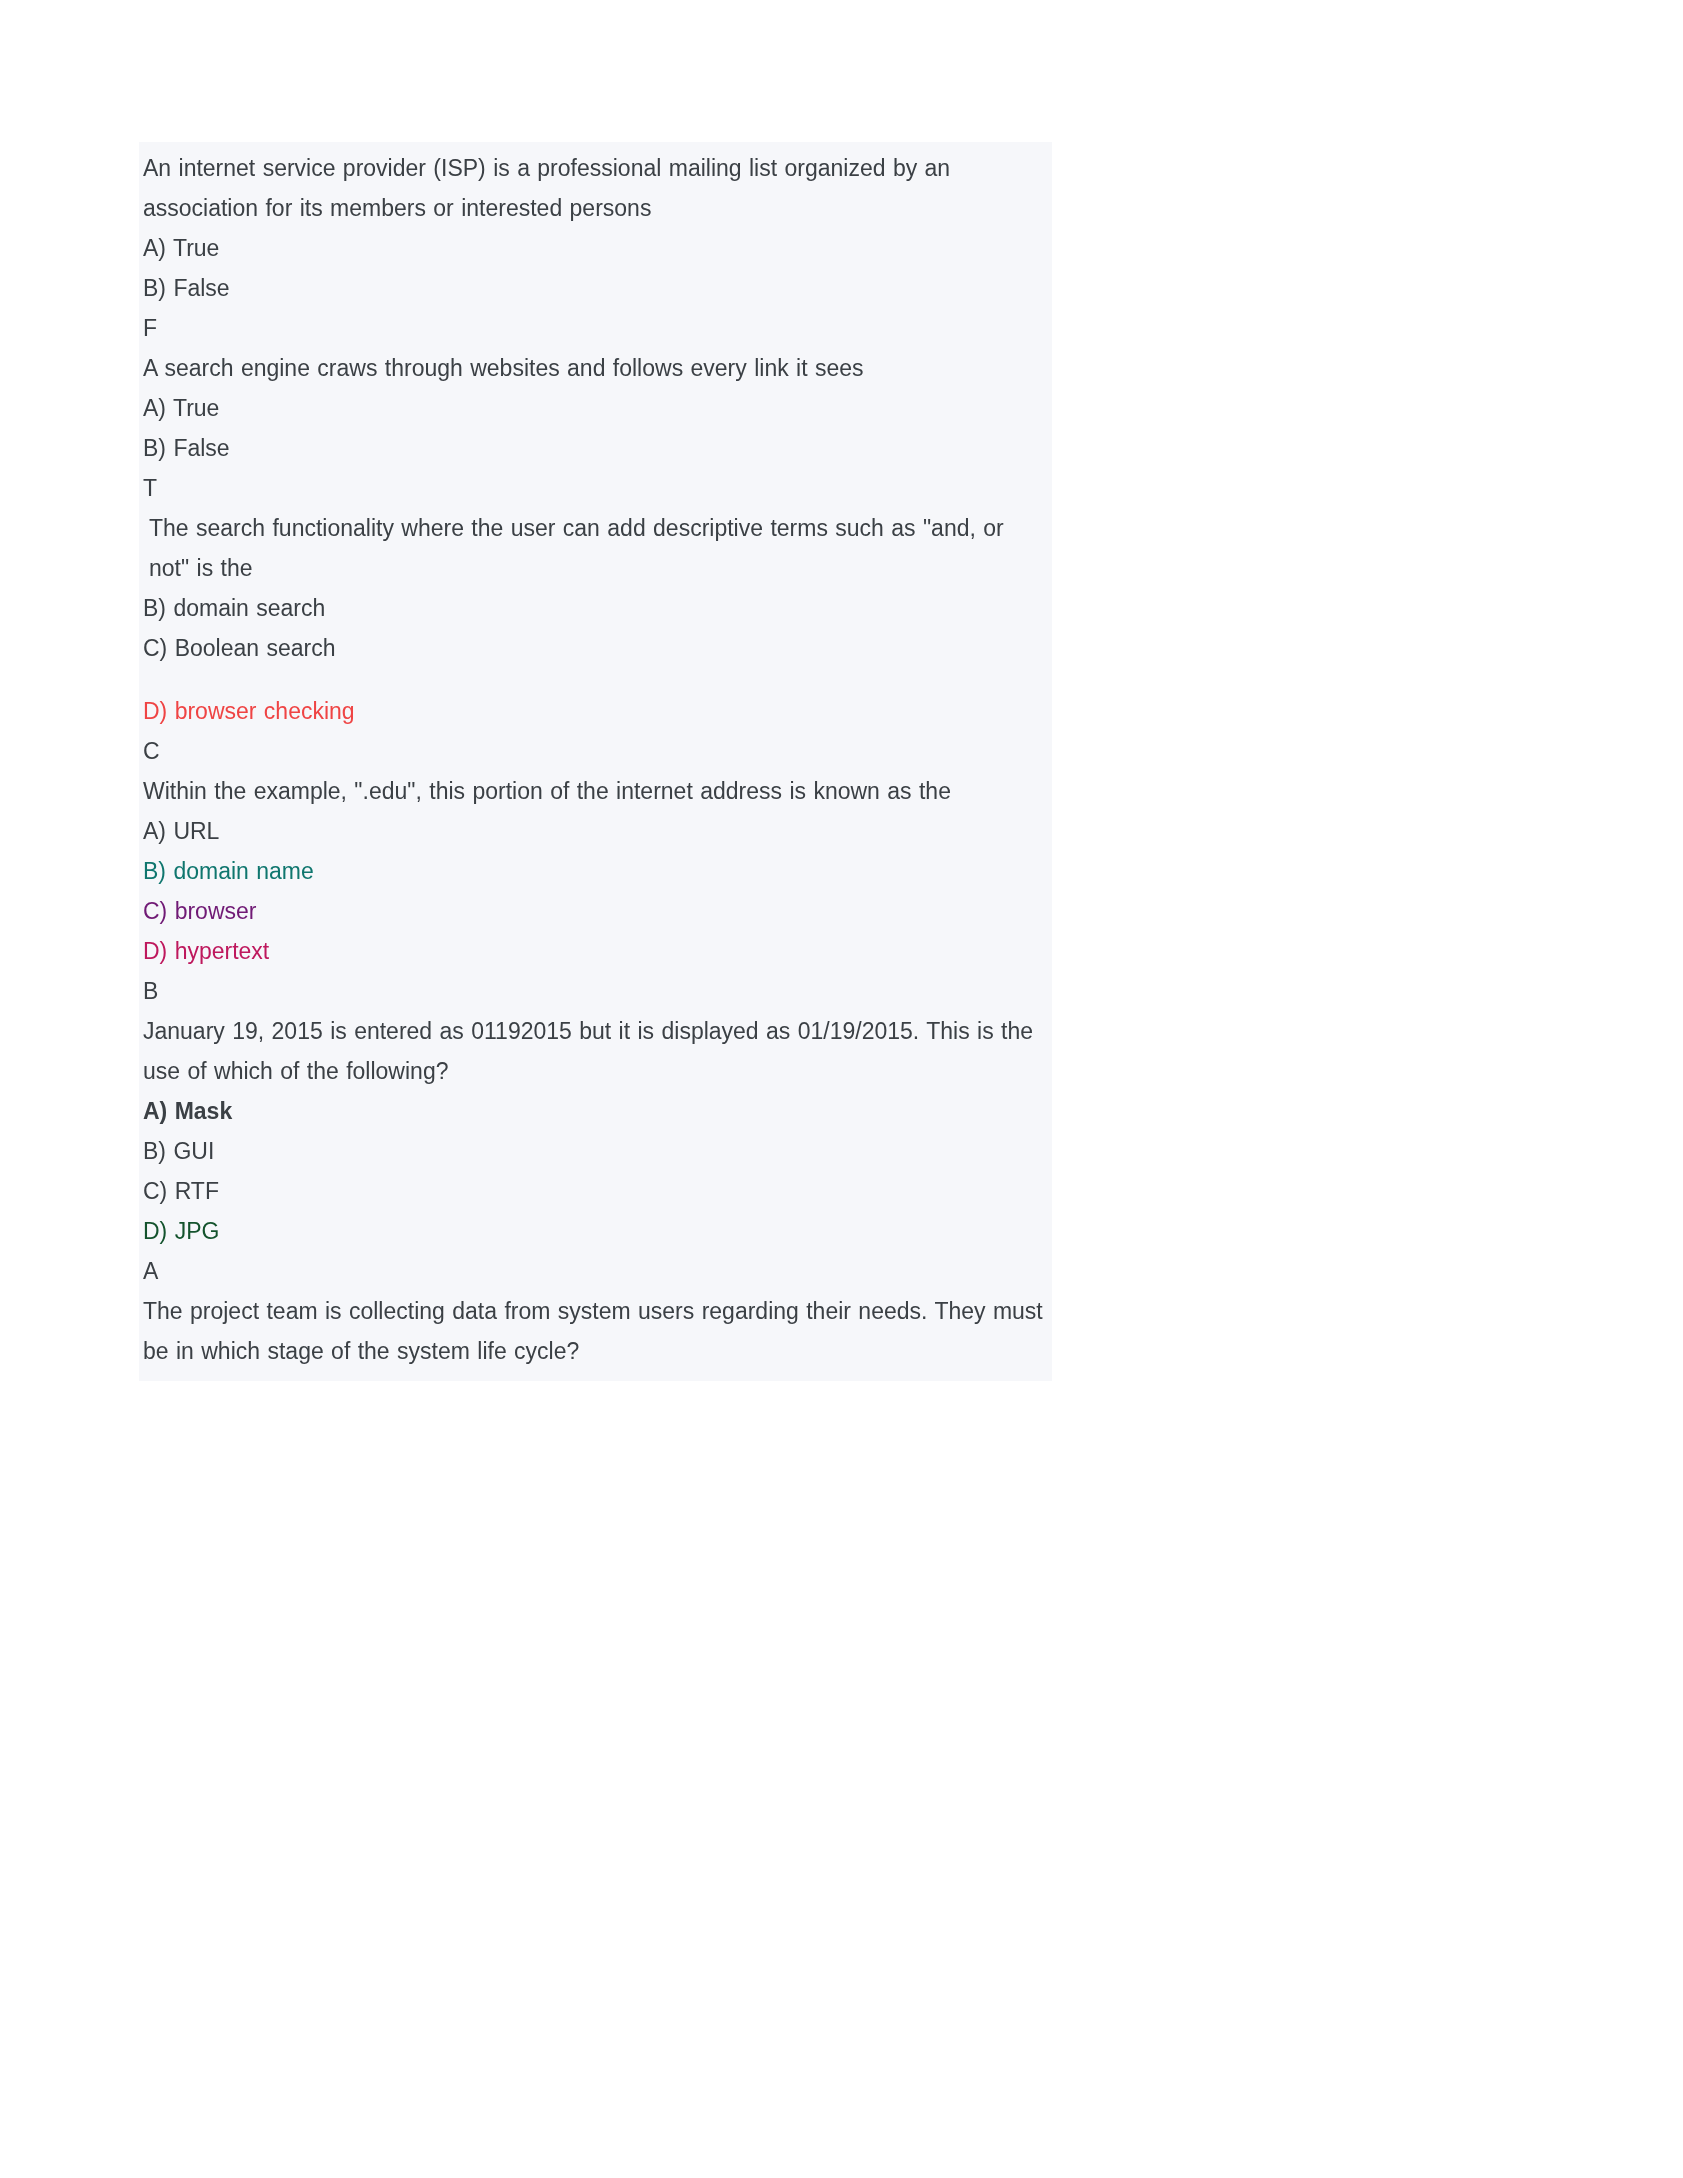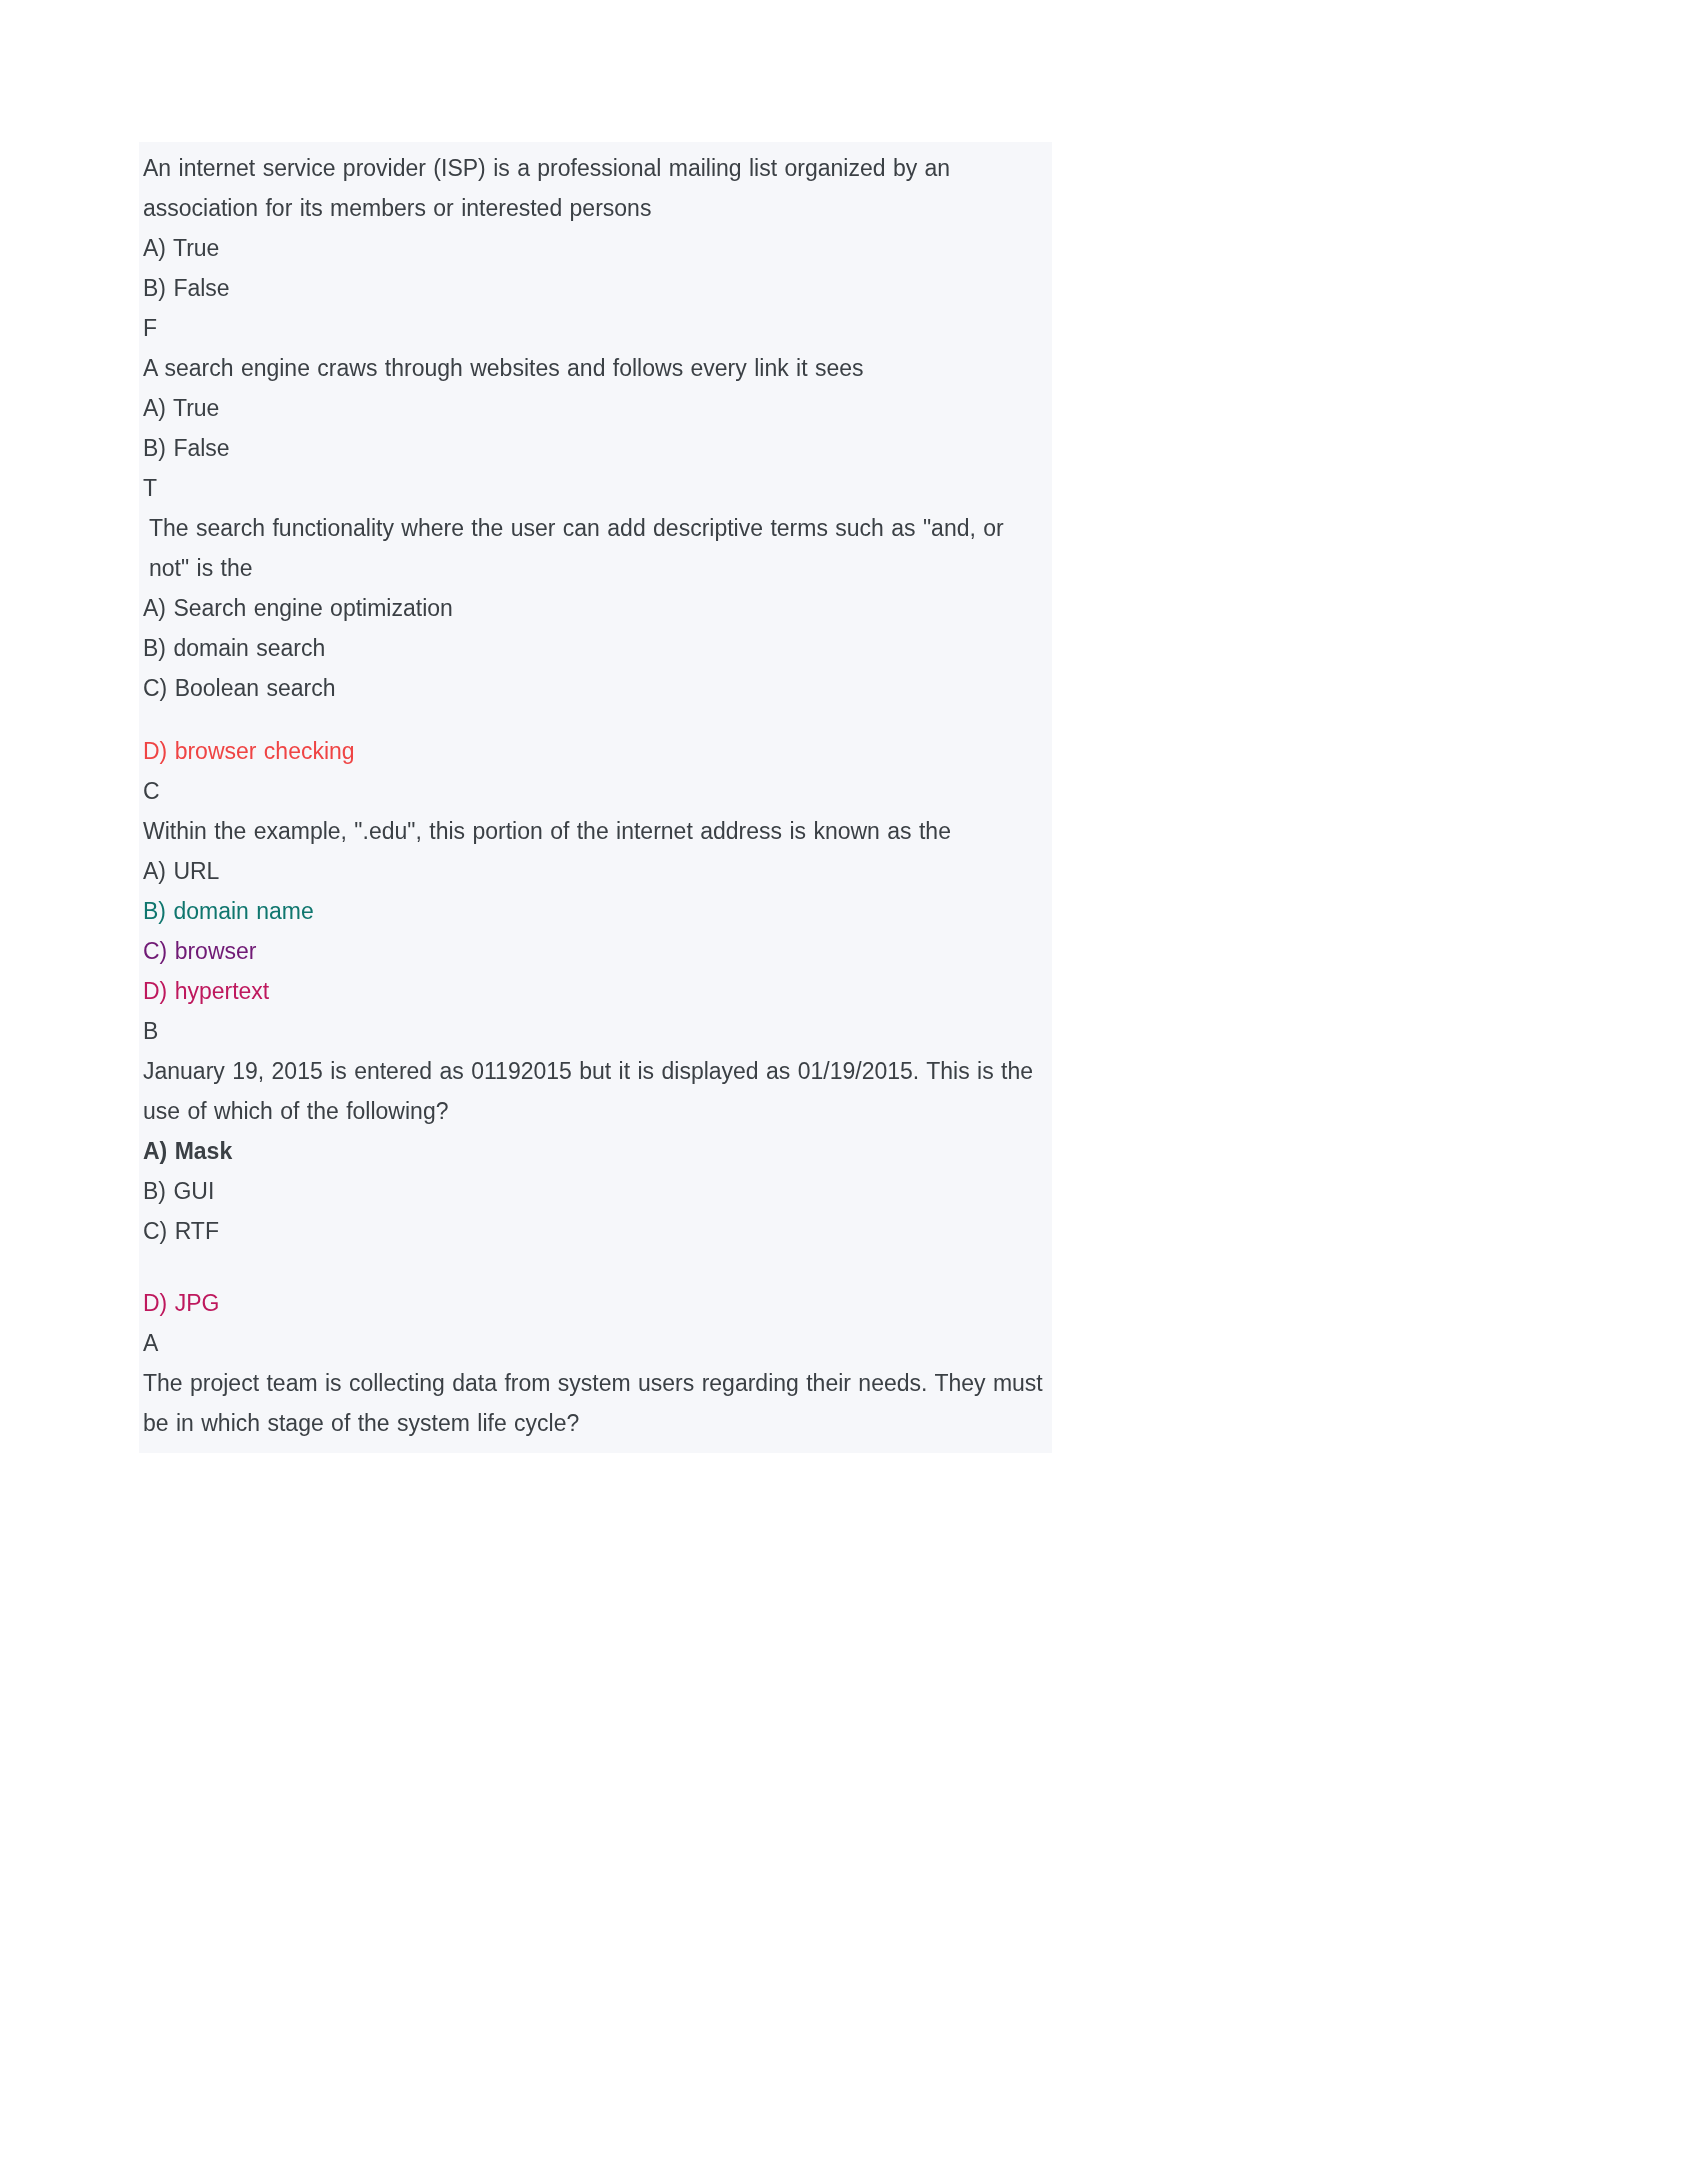--- a/index.html
+++ b/index.html
@@ -46,33 +46,32 @@
   <div class="quiz-content" id="quiz-content" style="background: rgb(246, 247, 250);">
       <p class="line question" style="color: rgb(59, 64, 69);">An internet service provider (ISP) is a professional mailing list organized by an association for its members or interested persons</p>
       <p class="line option" style="color: rgb(59, 64, 69);">A) True</p>
       <p class="line option" style="color: rgb(59, 64, 69);">B) False</p>
       <p class="line answer" style="color: rgb(59, 64, 69);">F</p>
       <p class="line question" style="color: rgb(59, 64, 69);">A search engine craws through websites and follows every link it sees</p>
       <p class="line option" style="color: rgb(59, 64, 69);">A) True</p>
       <p class="line option" style="color: rgb(59, 64, 69);">B) False</p>
       <p class="line answer" style="color: rgb(59, 64, 69);">T</p>
       <p class="line question" style="color: rgb(59, 64, 69); margin-left: 6px;">The search functionality where the user can add descriptive terms such as "and, or not" is the</p>
-      <p class="line option" style="color: rgb(59, 64, 69);">A) Search engine optimization</p>
       <p class="line option" style="color: rgb(59, 64, 69);">B) domain search</p>
       <p class="line option" style="color: rgb(59, 64, 69);">C) Boolean search</p>
       <p class="line option" style="color: #ef4444; margin-top: 23px;">D) browser checking</p>
       <p class="line answer" style="color: rgb(59, 64, 69);">C</p>
       <p class="line question" style="color: rgb(59, 64, 69);">Within the example, ".edu", this portion of the internet address is known as the</p>
       <p class="line option" style="color: rgb(59, 64, 69);">A) URL</p>
       <p class="line option" style="color: #0f766e;">B) domain name</p>
       <p class="line option" style="color: #701a75;">C) browser</p>
       <p class="line option" style="color: #be185d;">D) hypertext</p>
       <p class="line answer" style="color: rgb(59, 64, 69);">B</p>
       <p class="line question" style="color: rgb(59, 64, 69);">January 19, 2015 is entered as 01192015 but it is displayed as 01/19/2015. This is the use of which of the following?</p>
       <p class="line option" style="color: rgb(59, 64, 69); font-weight: bold;">A) Mask</p>
       <p class="line option" style="color: rgb(59, 64, 69);">B) GUI</p>
       <p class="line option" style="color: rgb(59, 64, 69);">C) RTF</p>
-      <p class="line option" style="color: #be185d; margin-top: 32px;">D) JPG</p>
+      <p class="line option" style="color: #14532d;">D) JPG</p>
       <p class="line answer" style="color: rgb(59, 64, 69);">A</p>
       <p class="line question" style="color: rgb(59, 64, 69);">The project team is collecting data from system users regarding their needs. They must be in which stage of the system life cycle?</p>
     </div>
 </div>
 
 
 </body></html>

